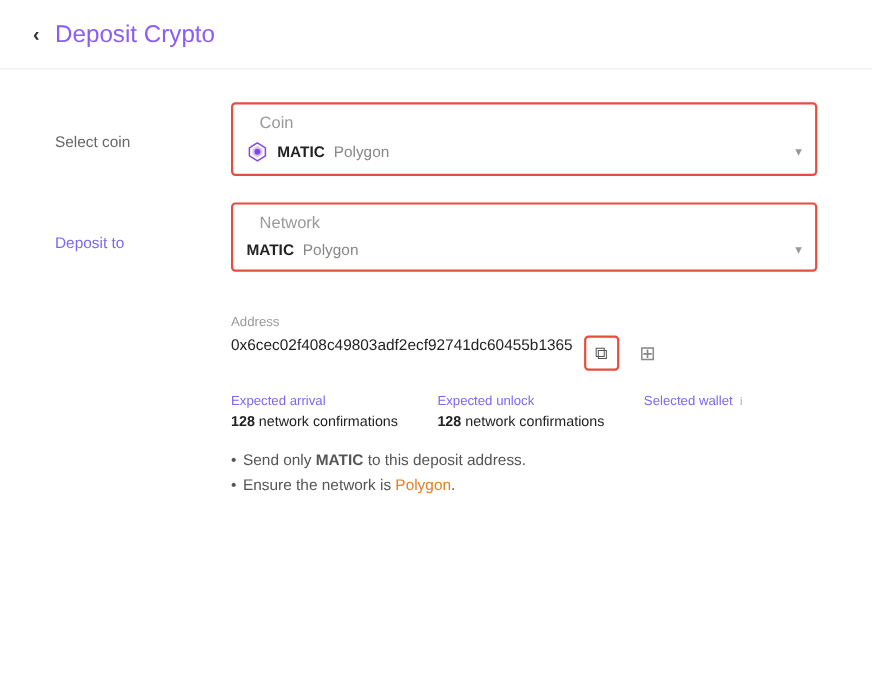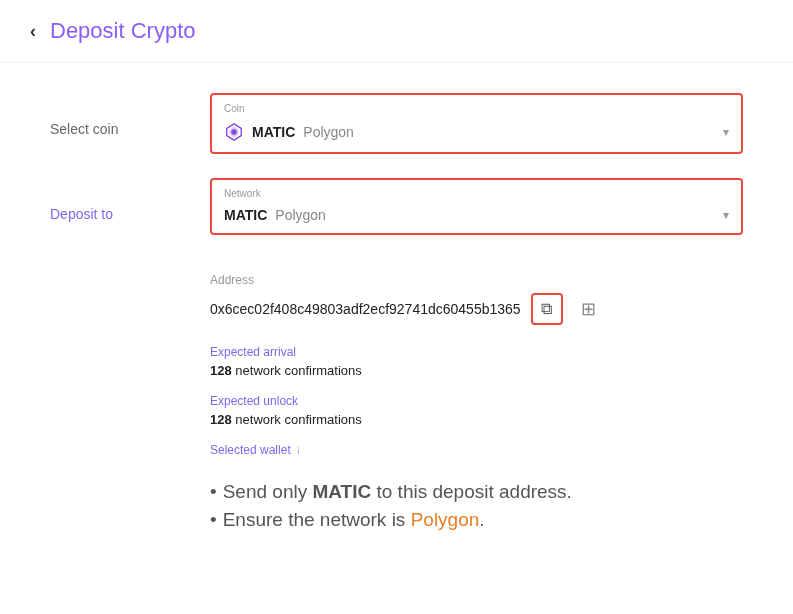--- a/index.html
+++ b/index.html
@@ -55,23 +55,24 @@
 
     
     .select-box {
       flex: 1;
       border: 2px solid #e74c3c;
       border-radius: 4px;
       padding: 8px 12px 10px 12px;
       position: relative;
     }
     .select-box-label {
-      font-size: 10px;
+      font-size: 15px;
       color: #999;
       margin-bottom: 8px;
+      margin-left: 12px;
     }
     .select-content {
       display: flex;
       align-items: center;
       justify-content: space-between;
       cursor: pointer;
     }
     .select-left {
       display: flex;
       align-items: center;
@@ -97,21 +98,20 @@
       margin-bottom: 20px;
       margin-top: 38px;
     }
     .address-label {
       font-size: 12px;
       color: #999;
       margin-bottom: 6px;
     }
     .address-row {
       display: flex;
-      align-items: center;
       gap: 10px;
     }
     .address-text {
       font-size: 14px;
       color: #222;
       font-weight: 400;
       word-break: break-all;
     }
     .icon-btn {
       width: 32px;
@@ -128,21 +128,21 @@
     }
     .icon-btn.no-border {
       border: none;
       color: #888;
     }
 
     
     .info-grid {
       margin-left: 160px;
       display: grid;
-      grid-template-columns: 1fr;
+      grid-template-columns: 1fr 1fr 1fr;
       gap: 16px 30px;
       margin-bottom: 20px;
     }
     .info-item-label {
       font-size: 12px;
       color: #7b68ee;
       margin-bottom: 4px;
     }
     .info-item-value {
       font-size: 13px;
@@ -150,21 +150,21 @@
     }
     .info-item-value strong {
       font-weight: 700;
     }
 
     
     .notes-section {
       margin-left: 160px;
     }
     .note-item {
-      font-size: 19px;
+      font-size: 14px;
       color: #555;
       margin-bottom: 6px;
       display: flex;
       align-items: flex-start;
       gap: 6px;
     }
     .note-item::before {
       content: "•";
       color: #555;
       flex-shrink: 0;

